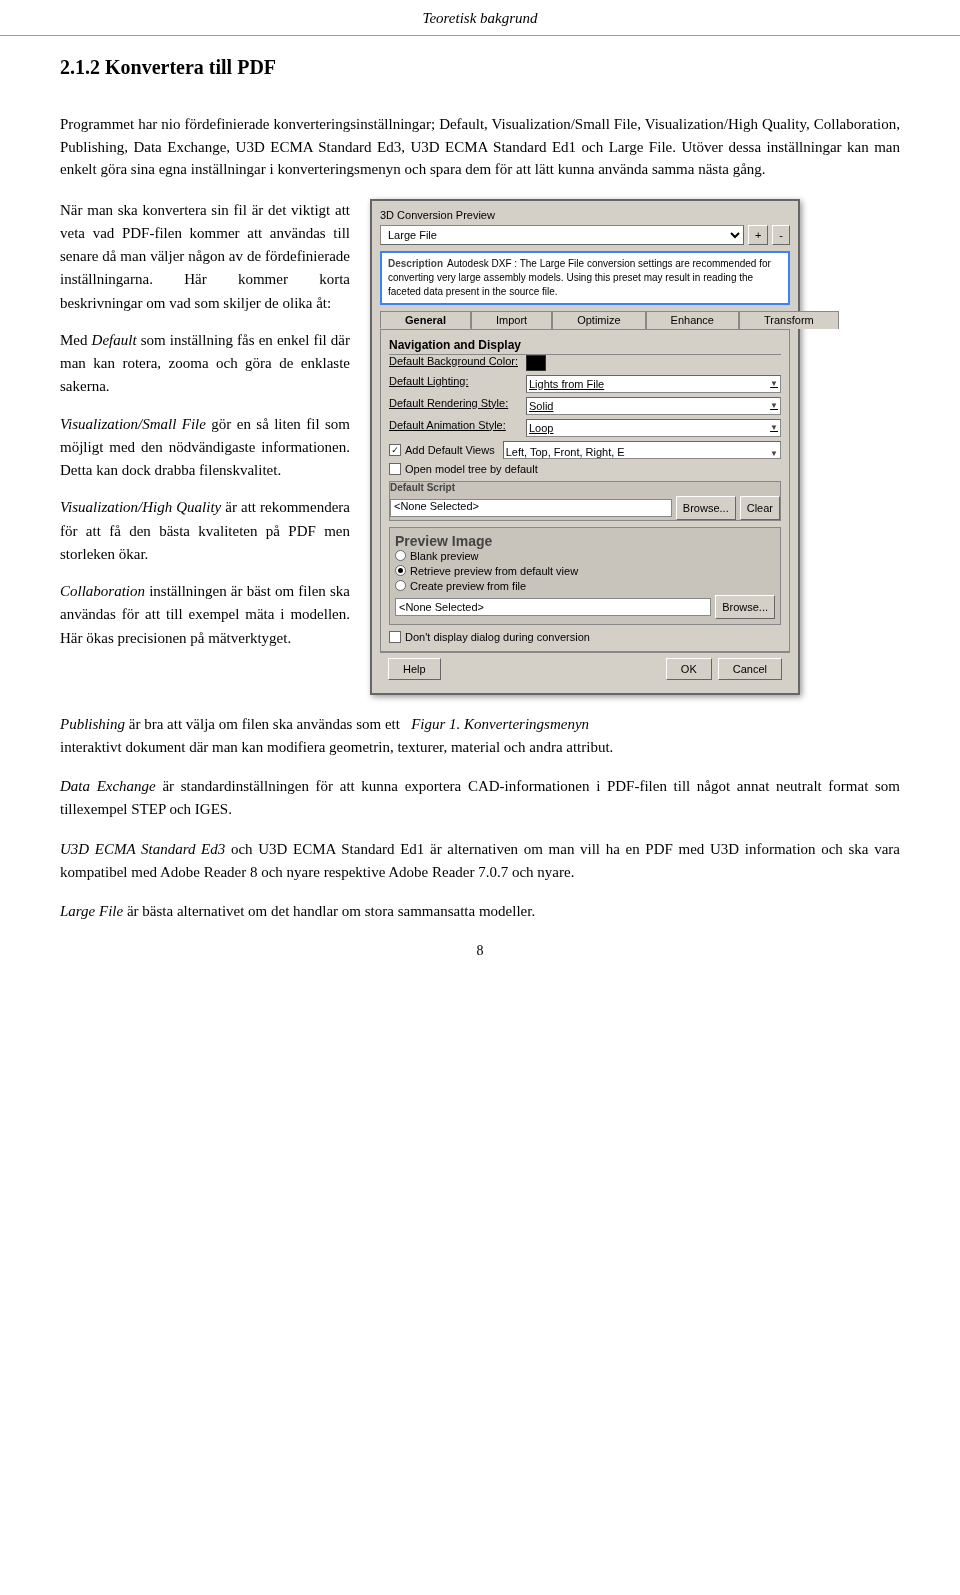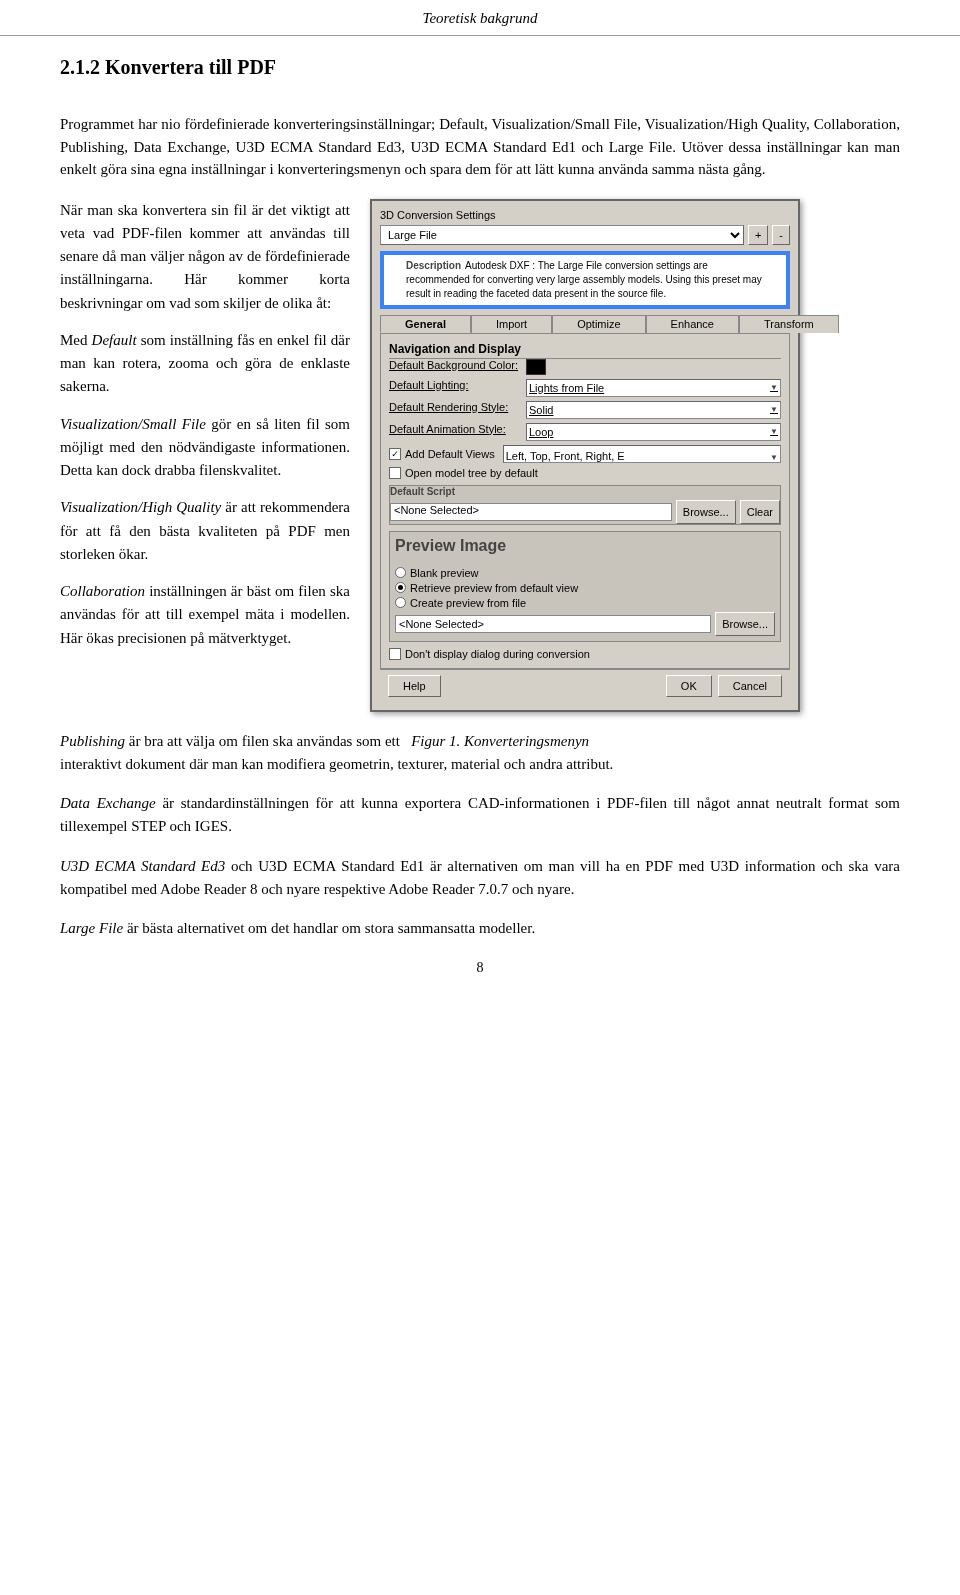--- a/index.html
+++ b/index.html
@@ -136,22 +136,22 @@
       background: #d4d0c8;
       border: 1px solid #666;
       border-top-color: #fff;
       border-left-color: #fff;
       font-size: 11px;
       cursor: pointer;
     }
 
     .desc-box {
       background: #fff;
-      border: 4px solid #3b82f6;
-      padding: 4px 22px;
+      border: 2px solid #3b82f6;
+      padding: 4px 6px;
       font-size: 10px;
       line-height: 1.4;
       margin-bottom: 6px;
       color: #000;
     }
 
     .desc-label {
       font-weight: bold;
       color: #444;
       font-size: 10px;
@@ -288,24 +288,24 @@
     }
 
     .preview-section {
       border: 1px solid #888;
       padding: 5px;
       margin-top: 6px;
       background: #c8c4bc;
     }
 
     .preview-label {
-      font-size: 16px;
+      font-size: 14px;
       font-weight: bold;
       color: #444;
-      margin-bottom: 12px;
+      margin-bottom: 1px;
     }
 
     .radio-row {
       display: flex;
       align-items: center;
       gap: 4px;
       margin-bottom: 3px;
     }
 
     .radio-btn {
@@ -432,21 +432,21 @@
       </p>
     </div>
 
     <div class="right-col">
 
       <div class="dialog-wrapper">
 
         <div class="dialog-body">
 
           <div class="dialog-section-label">
-            <span>3D Conversion Settings</span>
+            <span>3D Conversion Preview</span>
           </div>
 
           <div class="dropdown-row">
             <select class="dropdown-wide">
               <option>Large File</option>
             </select>
             <button class="btn-small">+</button>
             <button class="btn-small">-</button>
           </div>
 

